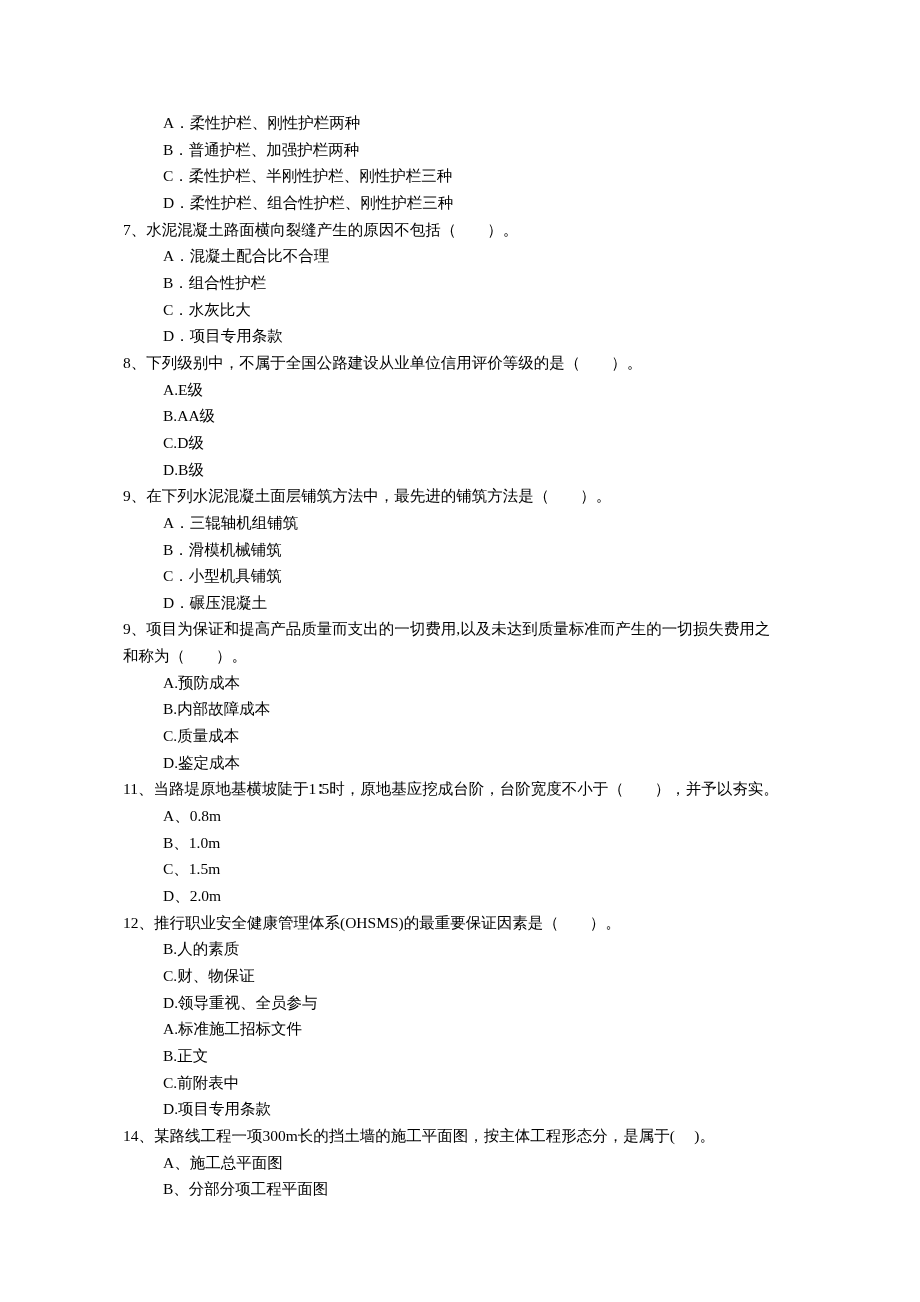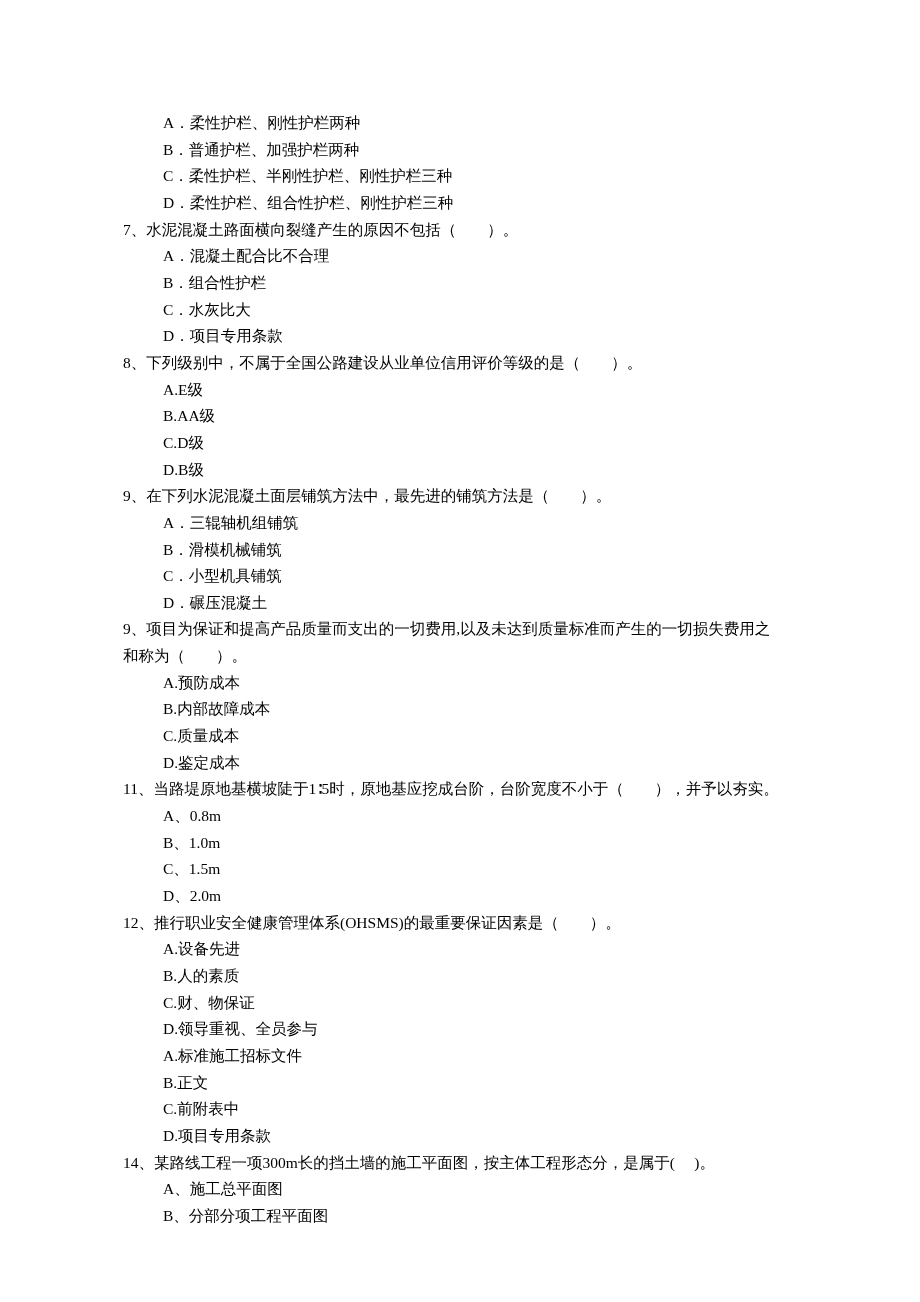--- a/index.html
+++ b/index.html
@@ -58,21 +58,20 @@
   <div class="option">C.质量成本</div>
   <div class="option">D.鉴定成本</div>
 
   <div class="question">11、当路堤原地基横坡陡于1∶5时，原地基应挖成台阶，台阶宽度不小于（　　），并予以夯实。</div>
   <div class="option">A、0.8m</div>
   <div class="option">B、1.0m</div>
   <div class="option">C、1.5m</div>
   <div class="option">D、2.0m</div>
 
   <div class="question">12、推行职业安全健康管理体系(OHSMS)的最重要保证因素是（　　）。</div>
-  <div class="option">A.设备先进</div>
   <div class="option">B.人的素质</div>
   <div class="option">C.财、物保证</div>
   <div class="option">D.领导重视、全员参与</div>
 
   <div class="option">A.标准施工招标文件</div>
   <div class="option">B.正文</div>
   <div class="option">C.前附表中</div>
   <div class="option">D.项目专用条款</div>
 
   <div class="question">14、某路线工程一项300m长的挡土墙的施工平面图，按主体工程形态分，是属于(　 )。</div>

